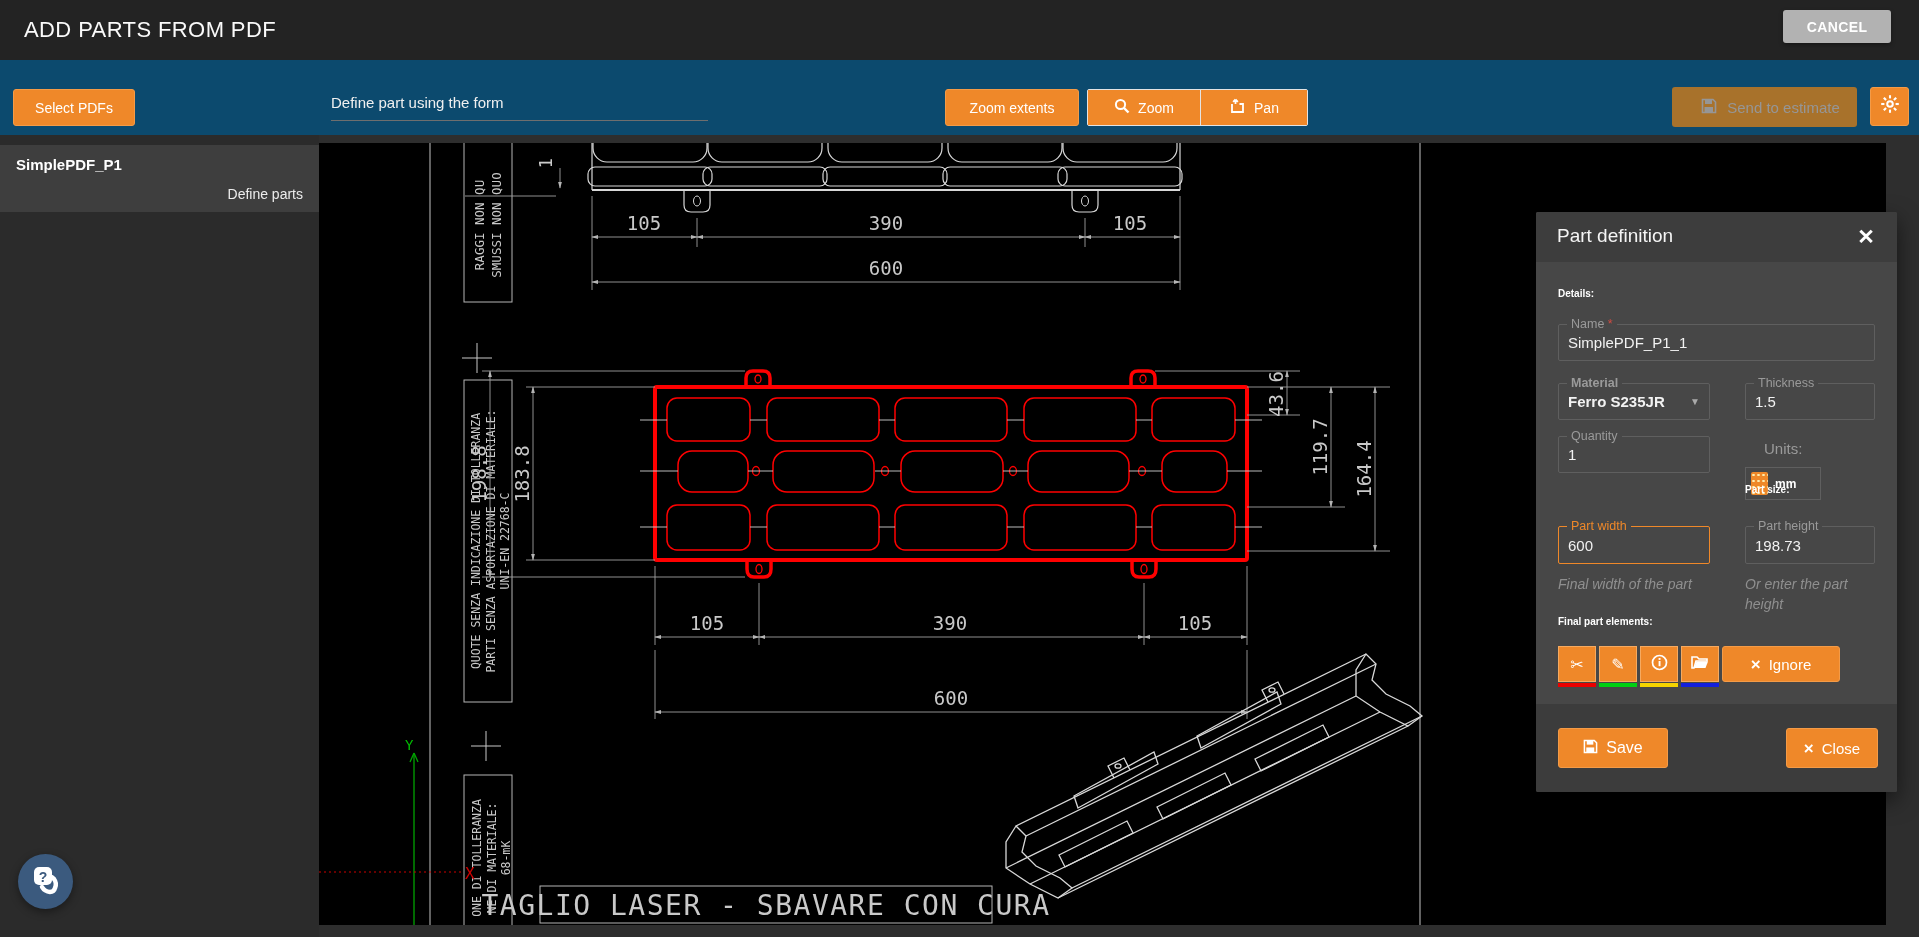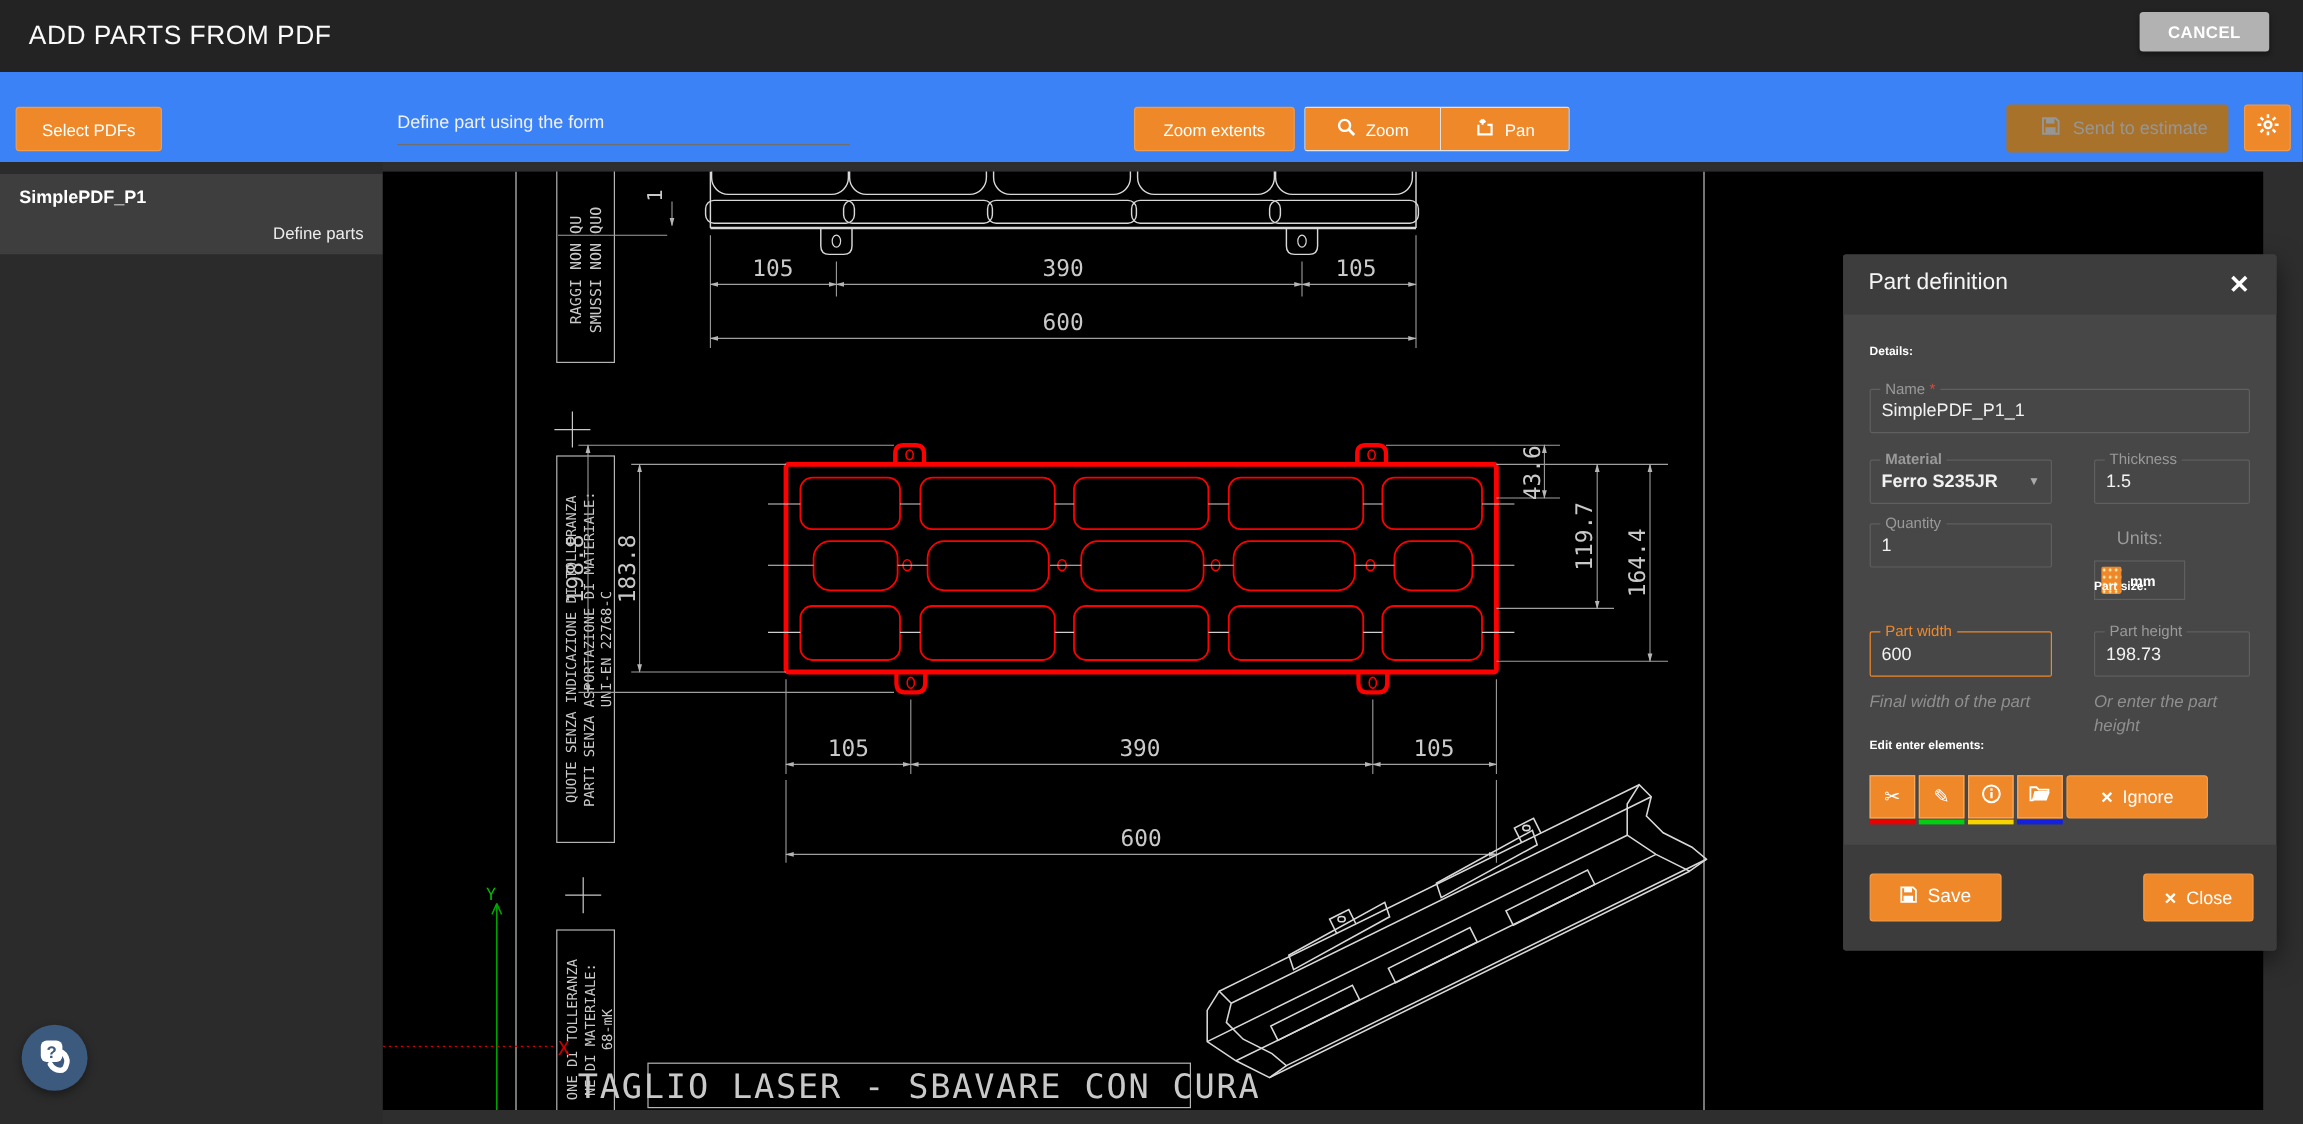--- a/index.html
+++ b/index.html
@@ -7,21 +7,21 @@
               font-family:"Liberation Sans", sans-serif; }
 
   
   .header { position:absolute; left:0; top:0; width:1919px; height:60px; background:#232323; z-index:30; }
   .page-title { position:absolute; left:24px; top:0; line-height:60px; color:#fafafa; font-size:22px; letter-spacing:.4px; }
   .btn-cancel { position:absolute; right:28px; top:10px; width:108px; height:33px; background:#b2b2b2;
                 border:none; border-radius:3px; color:#fff; font-weight:bold; font-size:14px; letter-spacing:.4px;
                 box-shadow:0 2px 4px rgba(0,0,0,.35); cursor:pointer; }
 
   
-  .toolbar { position:absolute; left:0; top:60px; width:1919px; height:75px; background:#3b82f6; z-index:25; }
+  .toolbar { position:absolute; left:0; top:60px; width:1919px; height:75px; background:#0c4a6e; z-index:25; }
   .btn-orange { background:#ef8829; color:#fff; border:1px solid #f49b47; border-radius:3px;
                 font-size:14px; cursor:pointer; display:inline-flex; align-items:center; justify-content:center; gap:8px; }
   .btn-select { position:absolute; left:13px; top:29px; width:122px; height:37px; }
   .tb-hint { position:absolute; left:331px; top:34px; width:377px; color:#f0f0f0; font-size:15px;
              padding-bottom:9px; border-bottom:1px solid #6e6e6e; }
   .btn-zext { position:absolute; left:945px; top:29px; width:134px; height:37px; }
   .grp-zp { position:absolute; left:1087px; top:29px; height:37px; display:flex; border:1px solid #e3e3e3; border-radius:2px; }
   .grp-zp .btn-orange { border:none; border-radius:0; height:100%; }
   .btn-zoomtool { width:113px; border-right:1px solid #e3e3e3 !important; }
   .btn-pan { width:106px; }
@@ -364,21 +364,21 @@
     <input value="600" style="">
   </div>
   <div class="p-field" style="left:209px; top:314px; width:130px; height:38px;">
     <span class="f-label">Part height</span>
     <input value="198.73" style="">
   </div>
 
   <div class="hint-txt" style="left:22px; top:362px; width:170px;">Final width of the part</div>
   <div class="hint-txt" style="left:209px; top:362px; width:132px;">Or enter the part height</div>
 
-  <div class="sec-label" style="left:22px; top:404px;">Edit enter elements:</div>
+  <div class="sec-label" style="left:22px; top:404px;">Final part elements:</div>
 
   <div class="edit-row">
     <div class="tool-btn">
       <div class="face">
           <span>✂</span>
         </div>
       <div class="bar" style="background:#ea0000;"></div>
     </div>
     <div class="tool-btn">
       <div class="face">

